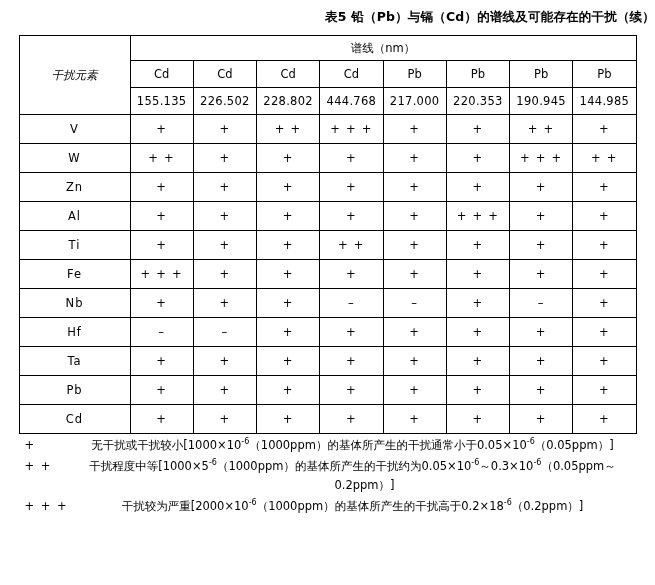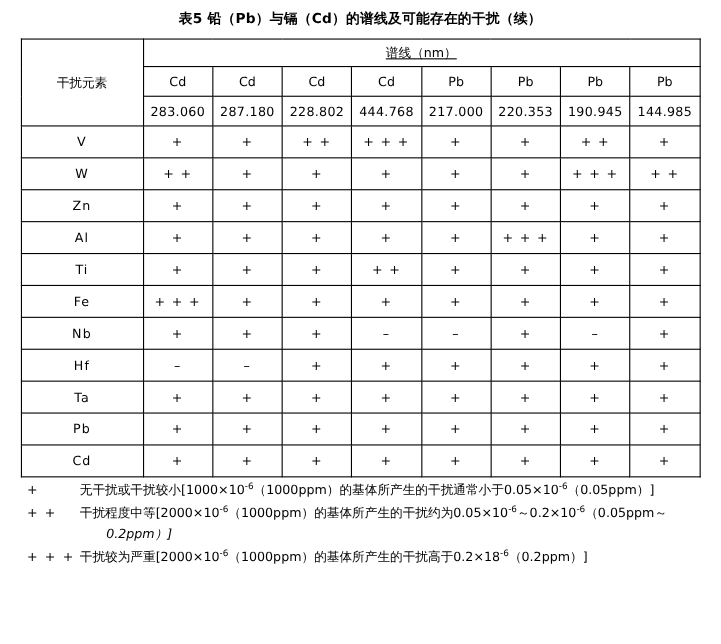--- a/index.html
+++ b/index.html
@@ -15,21 +15,21 @@
     position: relative;
     overflow: hidden;
   }
   .page {
     width: 655px;
     height: 585px;
     position: relative;
     box-sizing: border-box;
   }
   .caption {
-    text-align: center;
+    text-align: right;
     font-size: 12.5px;
     font-family: "DejaVu Sans", sans-serif;
     font-weight: bold;
     letter-spacing: 0.2px;
     padding-top: 9px;
     padding-bottom: 9px;
   }
   table.main {
     border-collapse: collapse;
     width: 618px;
@@ -41,25 +41,25 @@
     font-weight: normal;
     font-size: 11.5px;
     font-family: "DejaVu Sans", sans-serif;
     text-align: center;
     vertical-align: middle;
     padding: 0;
   }
   .hdr-elem {
     font-size: 12px;
     width: 110px;
+    font-style: italic;
   }
   .hdr-spectral {
     height: 24px;
     font-size: 12px;
-    text-decoration: underline;
   }
   .hdr-sym {
     height: 26px;
     font-size: 12px;
   }
   .hdr-wl {
     height: 26px;
     font-size: 11.5px;
     letter-spacing: 0.3px;
   }
@@ -89,25 +89,25 @@
   }
   .notes td.sym {
     width: 46px;
     padding-left: 6px;
     letter-spacing: 1.5px;
     white-space: nowrap;
   }
   .notes td.txt {
     padding-left: 2px;
     padding-right: 4px;
+    text-align: center;
   }
   .indent {
     display: block;
     padding-left: 24px;
-    font-style: italic;
   }
   sup {
     font-size: 8px;
     vertical-align: super;
     line-height: 0;
   }
 </style>
 </head>
 <body>
 
@@ -125,22 +125,22 @@
         <td class="hdr-sym">Cd</td>
         <td class="hdr-sym">Cd</td>
         <td class="hdr-sym">Cd</td>
         <td class="hdr-sym">Cd</td>
         <td class="hdr-sym">Pb</td>
         <td class="hdr-sym">Pb</td>
         <td class="hdr-sym">Pb</td>
         <td class="hdr-sym">Pb</td>
       </tr>
       <tr>
-        <td class="hdr-wl">283.060</td>
-        <td class="hdr-wl">287.180</td>
+        <td class="hdr-wl">155.135</td>
+        <td class="hdr-wl">226.502</td>
         <td class="hdr-wl">228.802</td>
         <td class="hdr-wl">444.768</td>
         <td class="hdr-wl">217.000</td>
         <td class="hdr-wl">220.353</td>
         <td class="hdr-wl">190.945</td>
         <td class="hdr-wl">144.985</td>
       </tr>
 
       <tr>
         <td class="row-label">V</td>
@@ -270,21 +270,21 @@
     <tbody>
       <tr>
         <td class="sym">+</td>
         <td class="txt">
           <span>无干扰或干扰较小[1000×10</span><sup>-6</sup><span>（1000ppm）的基体所产生的干扰通常小于0.05×10</span><sup>-6</sup><span>（0.05ppm）]</span>
         </td>
       </tr>
       <tr>
         <td class="sym">+ +</td>
         <td class="txt">
-          <span>干扰程度中等[2000×10</span><sup>-6</sup><span>（1000ppm）的基体所产生的干扰约为0.05×10</span><sup>-6</sup><span>～0.2×10</span><sup>-6</sup><span>（0.05ppm～</span>
+          <span>干扰程度中等[1000×5</span><sup>-6</sup><span>（1000ppm）的基体所产生的干扰约为0.05×10</span><sup>-6</sup><span>～0.3×10</span><sup>-6</sup><span>（0.05ppm～</span>
           <span class="indent">0.2ppm）]</span>
         </td>
       </tr>
       <tr>
         <td class="sym">+ + +</td>
         <td class="txt">
           <span>干扰较为严重[2000×10</span><sup>-6</sup><span>（1000ppm）的基体所产生的干扰高于0.2×18</span><sup>-6</sup><span>（0.2ppm）]</span>
         </td>
       </tr>
     </tbody>

